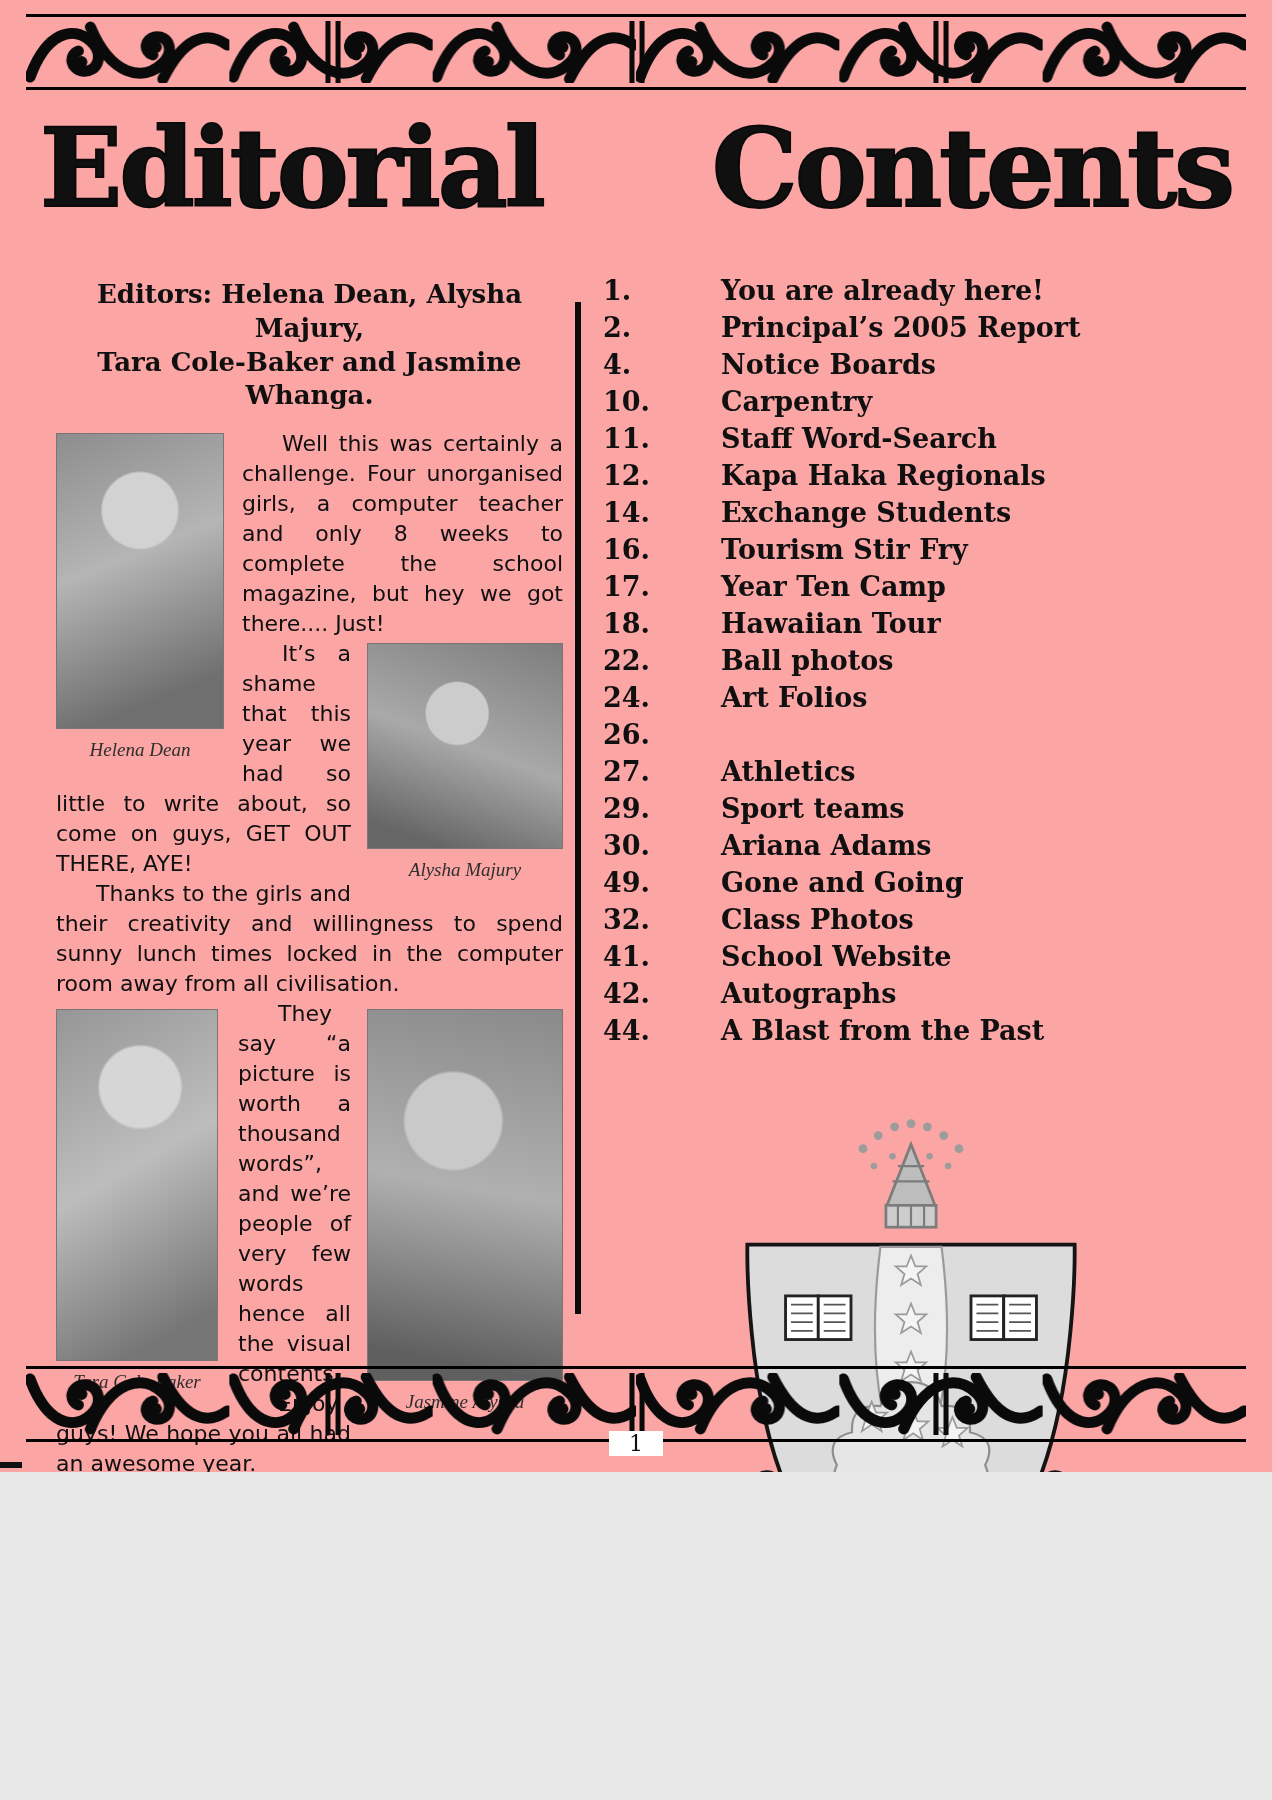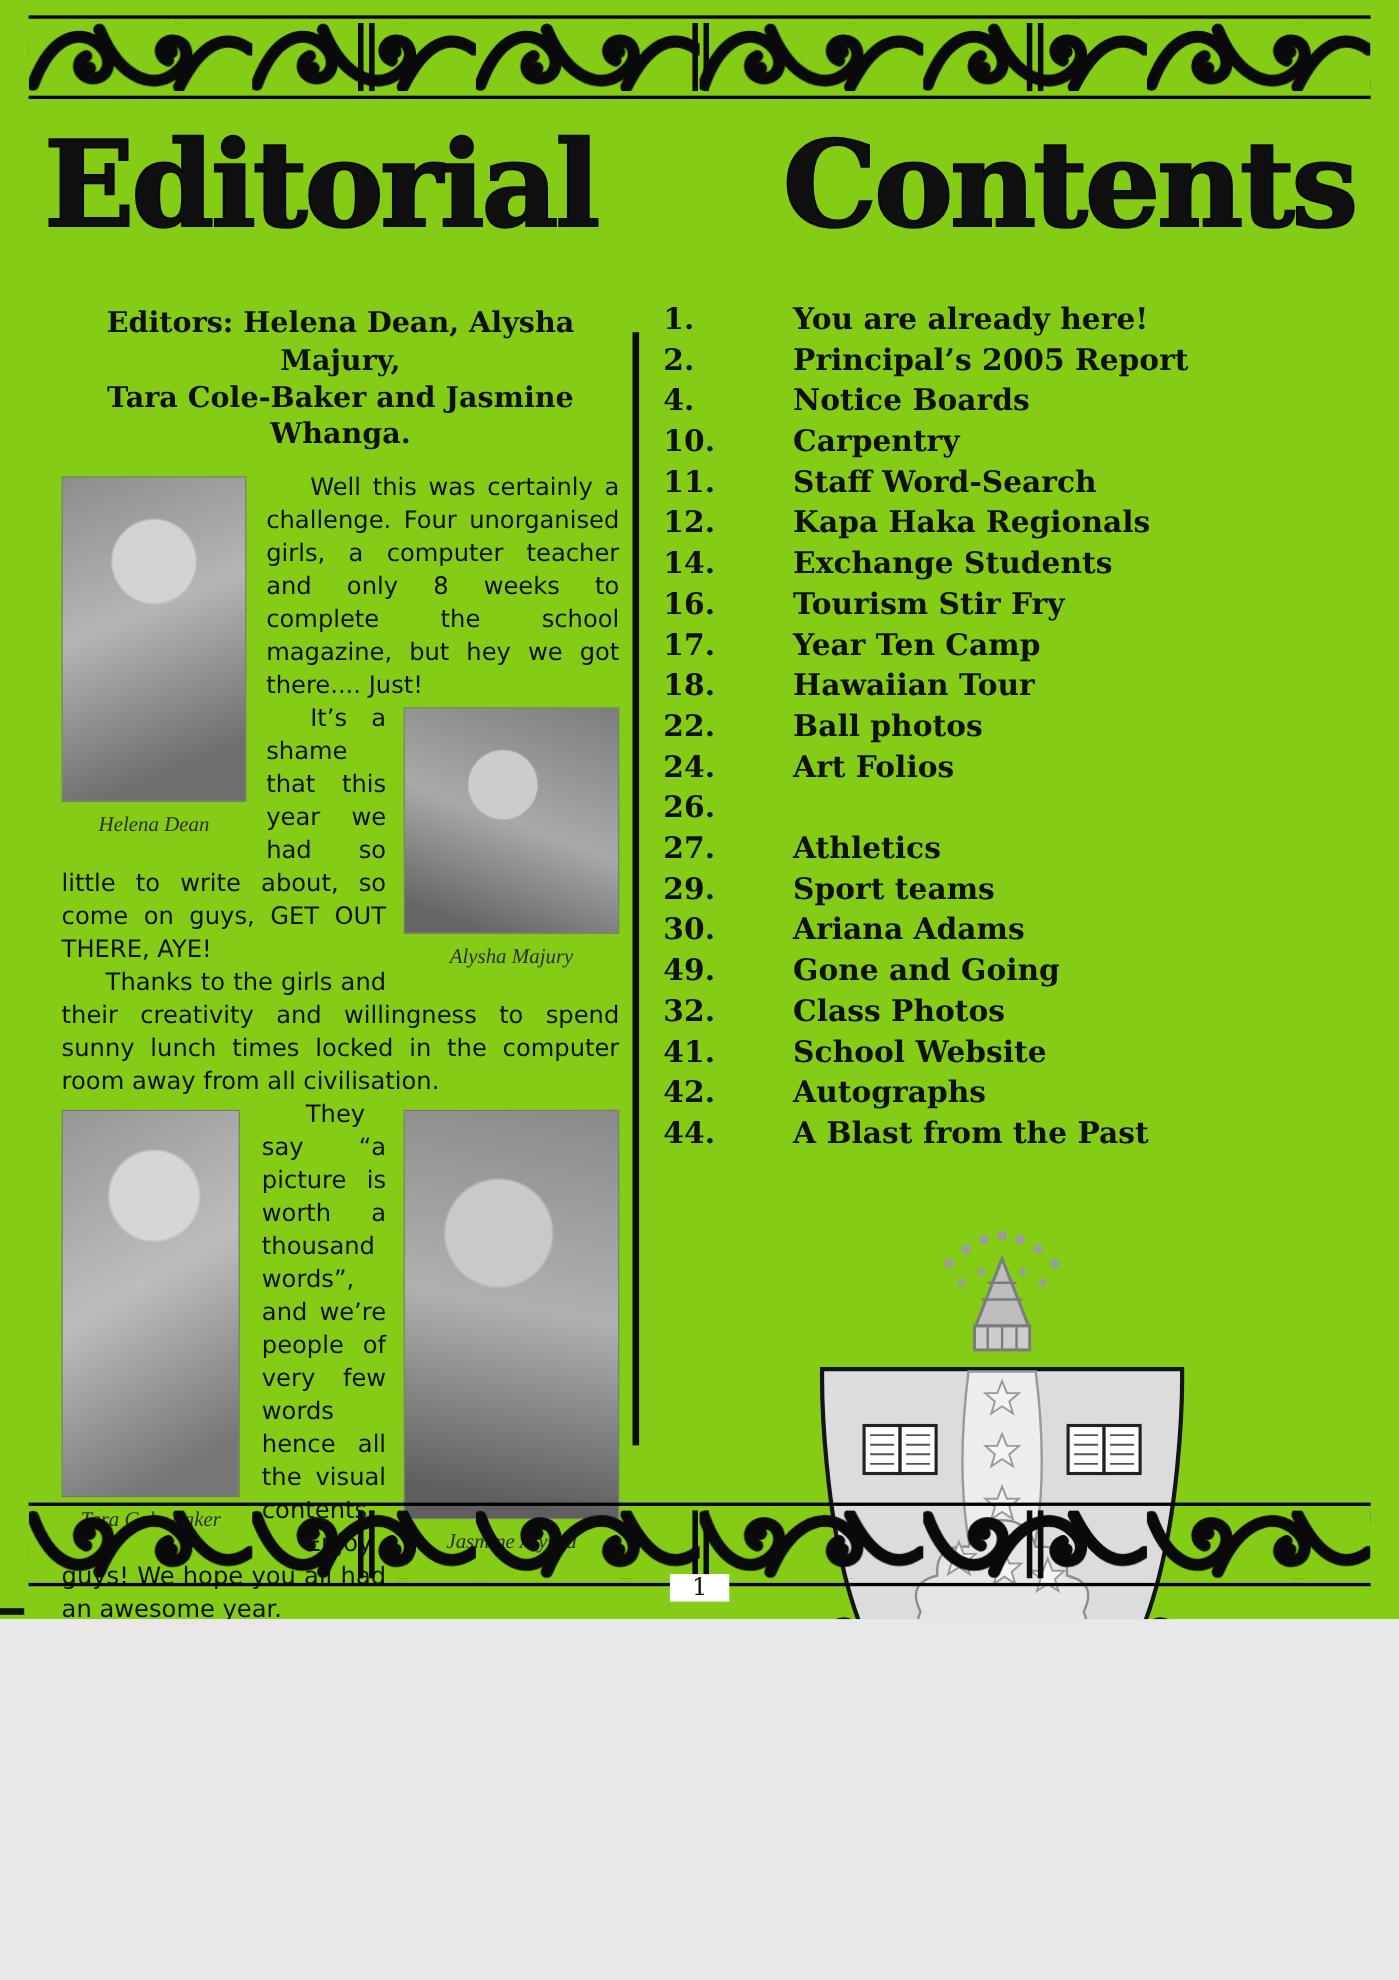--- a/index.html
+++ b/index.html
@@ -1,16 +1,16 @@
 <!DOCTYPE html>
 <html><head>
 <meta charset="utf-8">
 <style>
   html,body{margin:0;padding:0;background:#e8e8e8;}
-  .page{position:relative;width:1272px;height:1472px;background:#84cc16;color:#101010;
+  .page{position:relative;width:1272px;height:1472px;background:#fca5a5;color:#101010;
         font-family:"DejaVu Sans",sans-serif;overflow:hidden;margin:0 auto;}
 
   
   .band{position:absolute;left:26px;right:26px;border-top:3px solid #000;border-bottom:3px solid #000;padding:4px 0;}
   .band svg{display:block;width:100%;height:62px;}
   .band.top{top:14px;}
   .band.bottom{bottom:30px;transform:scaleY(-1);}
   .pagenum{position:absolute;bottom:16px;left:50%;transform:translateX(-50%);
            background:#fff;padding:0 20px;font-family:"DejaVu Serif",serif;font-size:22px;}
 

